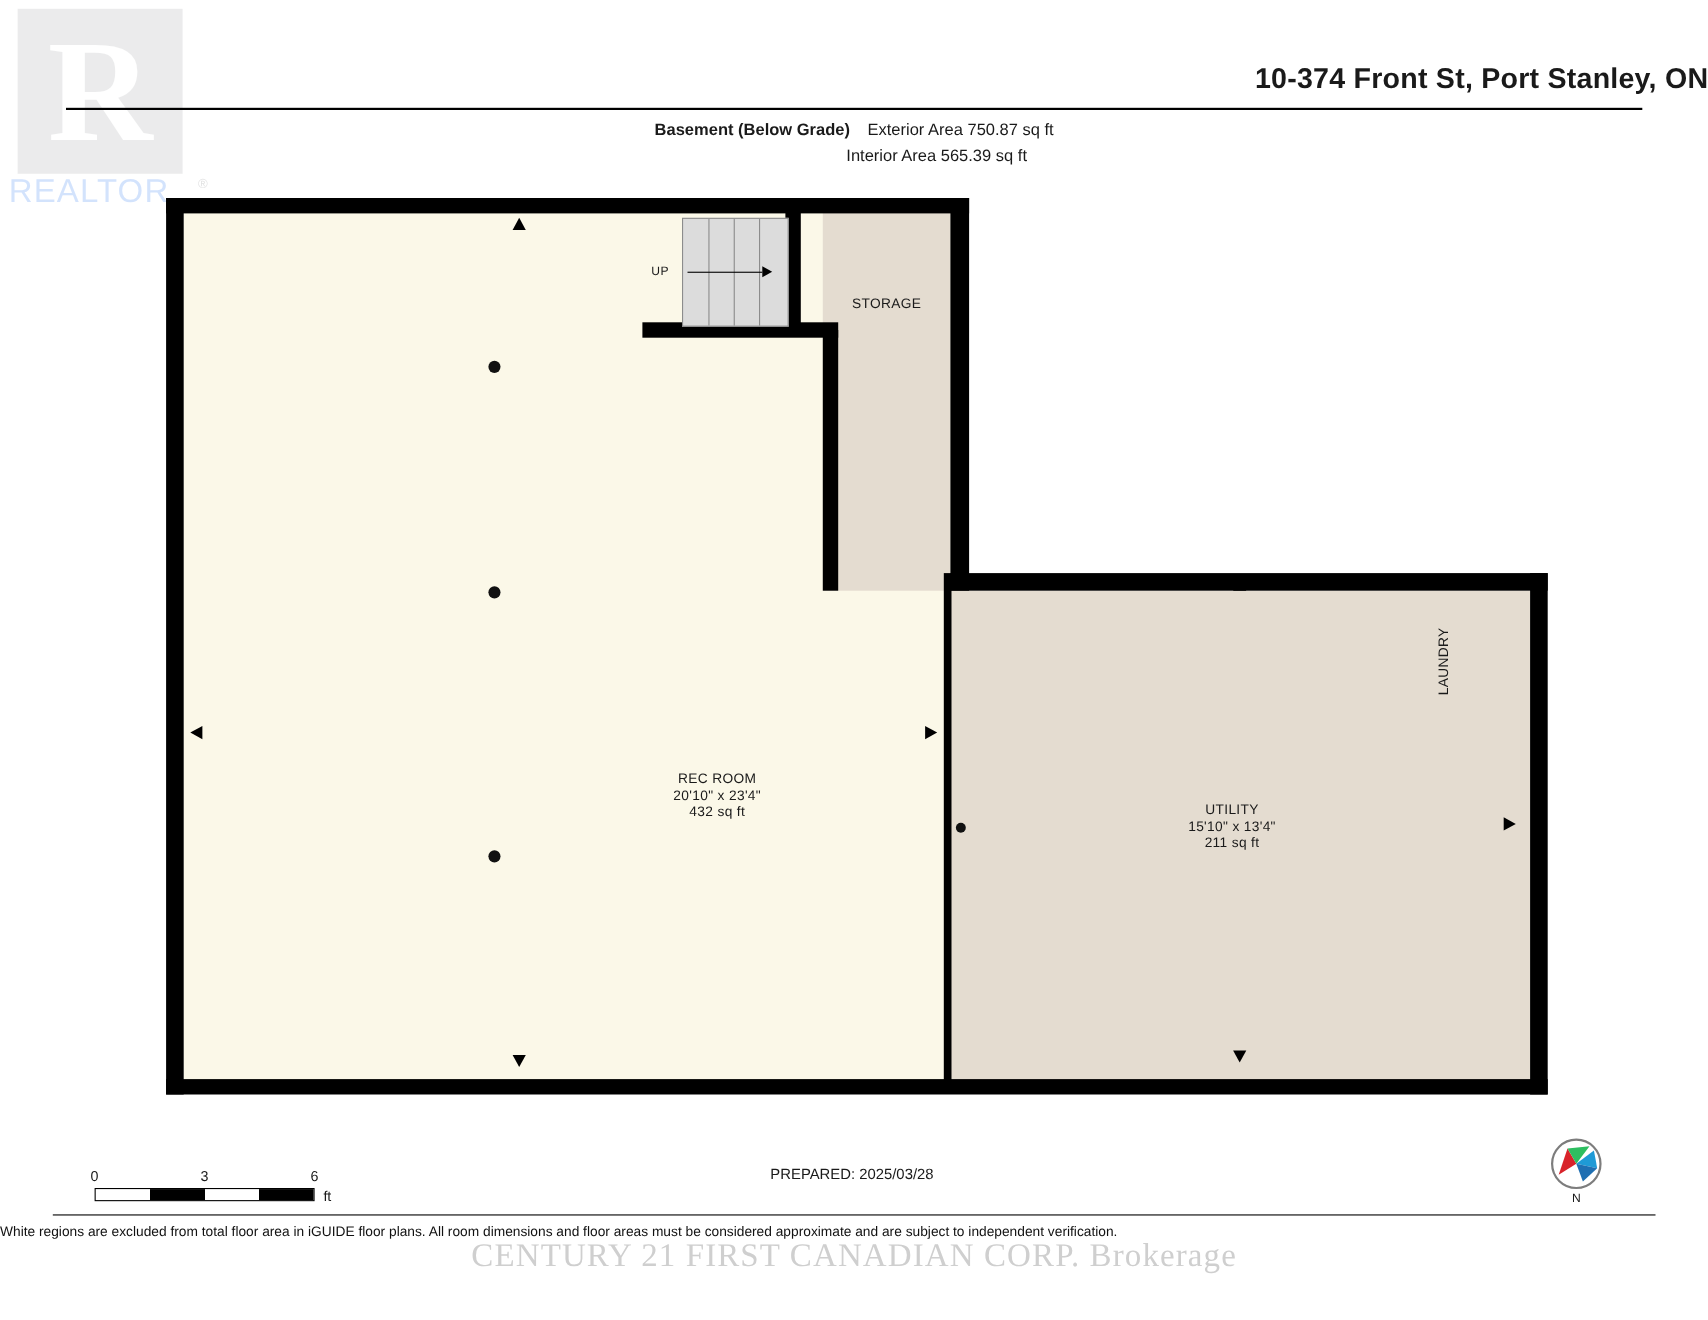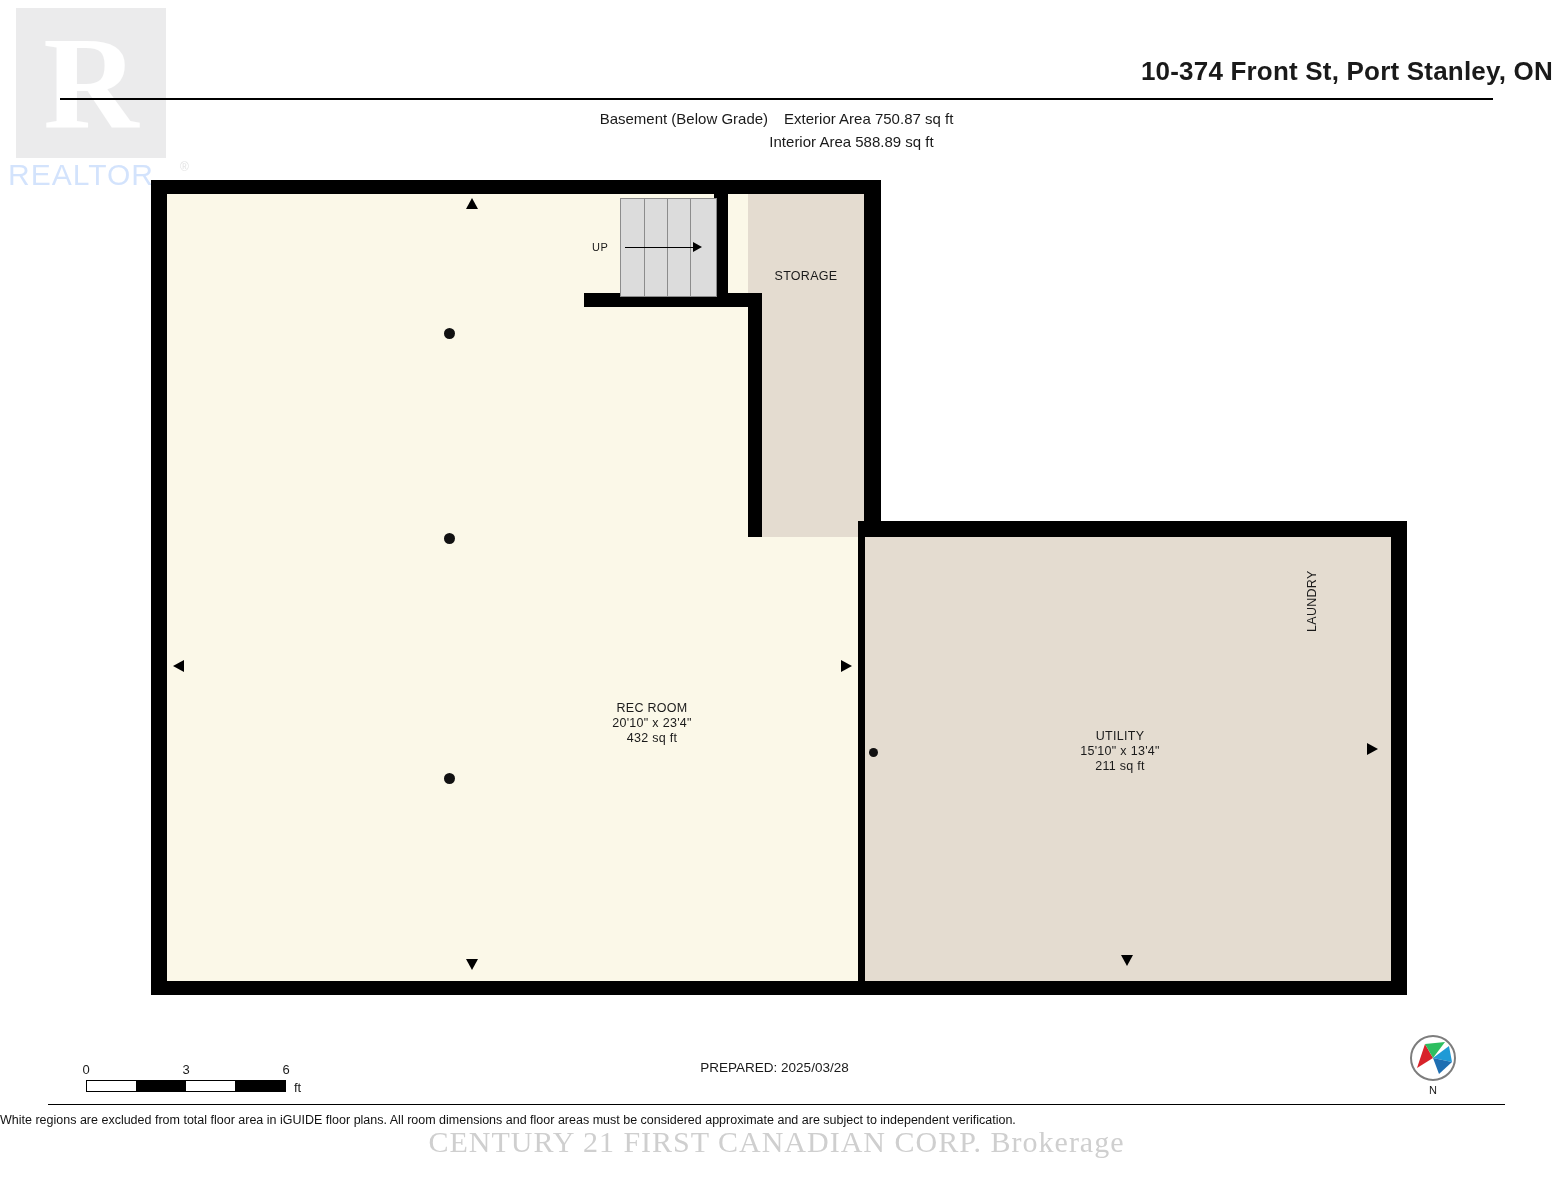--- a/index.html
+++ b/index.html
@@ -84,21 +84,21 @@
     top: 110px;
     width: 1553px;
     text-align: center;
     font-size: 15px;
   }
   #subheader .line1 {
     display: block;
     white-space: nowrap;
   }
   #subheader .floor-label {
-    font-weight: normal;
+    font-weight: bold;
     margin-right: 16px;
   }
   #subheader .line2 {
     display: block;
     margin-top: 6px;
     padding-left: 150px;
   }
 
   
   #floorplan {
@@ -316,21 +316,21 @@
   <div class="r-reg">®</div>
 </div>
 
 <div id="header-title">10-374 Front St, Port Stanley, ON</div>
 <div id="header-rule"></div>
 
 <div id="subheader">
   <span class="line1">
     <span class="floor-label">Basement (Below Grade)</span><span>Exterior Area 750.87 sq ft</span>
   </span>
-  <span class="line2">Interior Area 588.89 sq ft</span>
+  <span class="line2">Interior Area 565.39 sq ft</span>
 </div>
 
 <div id="floorplan">
 
   <div class="room rec" style="left:167px; top:193px; width:697px; height:789px;"></div>
 
   <div class="room storage" style="left:748px; top:193px; width:116px; height:344px;"></div>
 
   <div class="room util" style="left:864px; top:537px; width:527px; height:445px;"></div>
 

